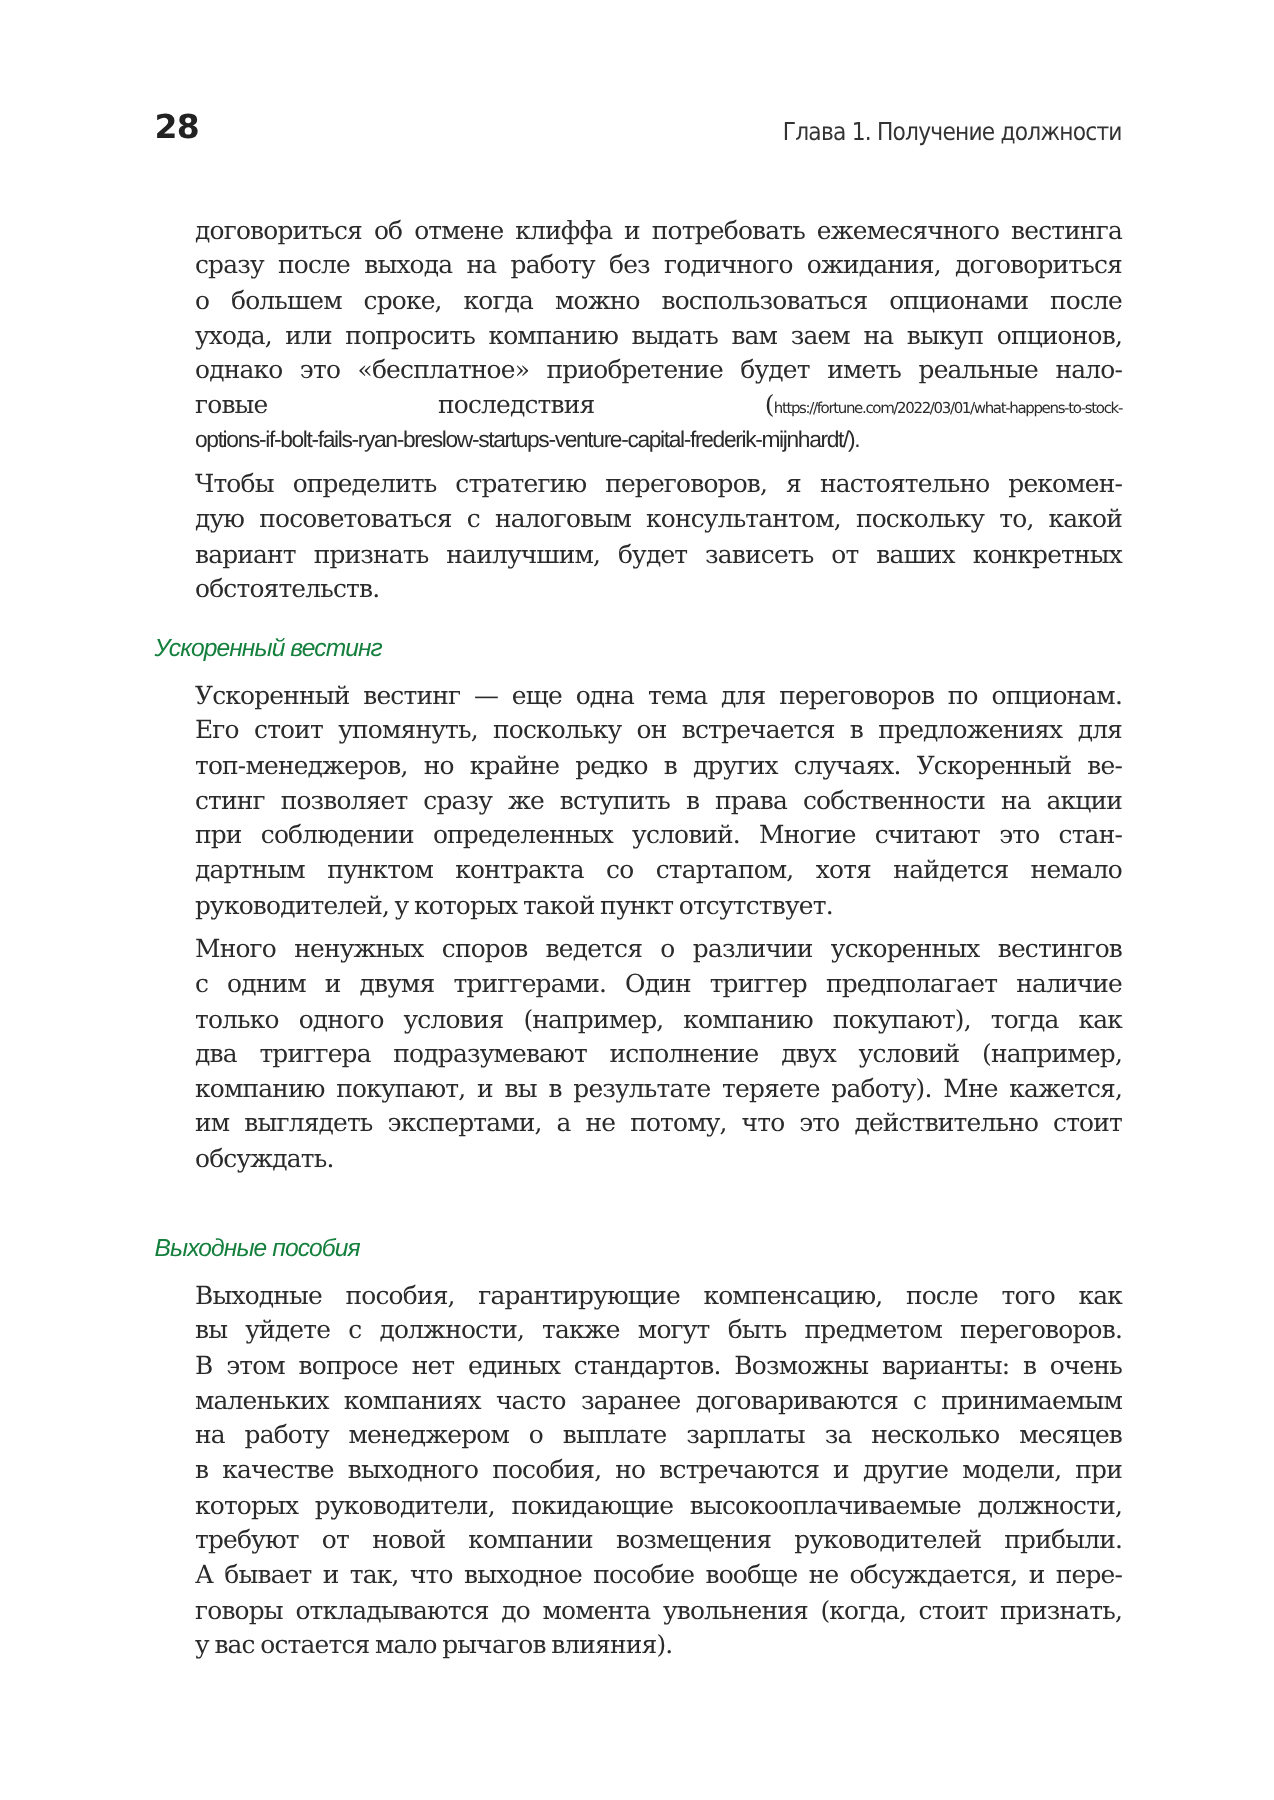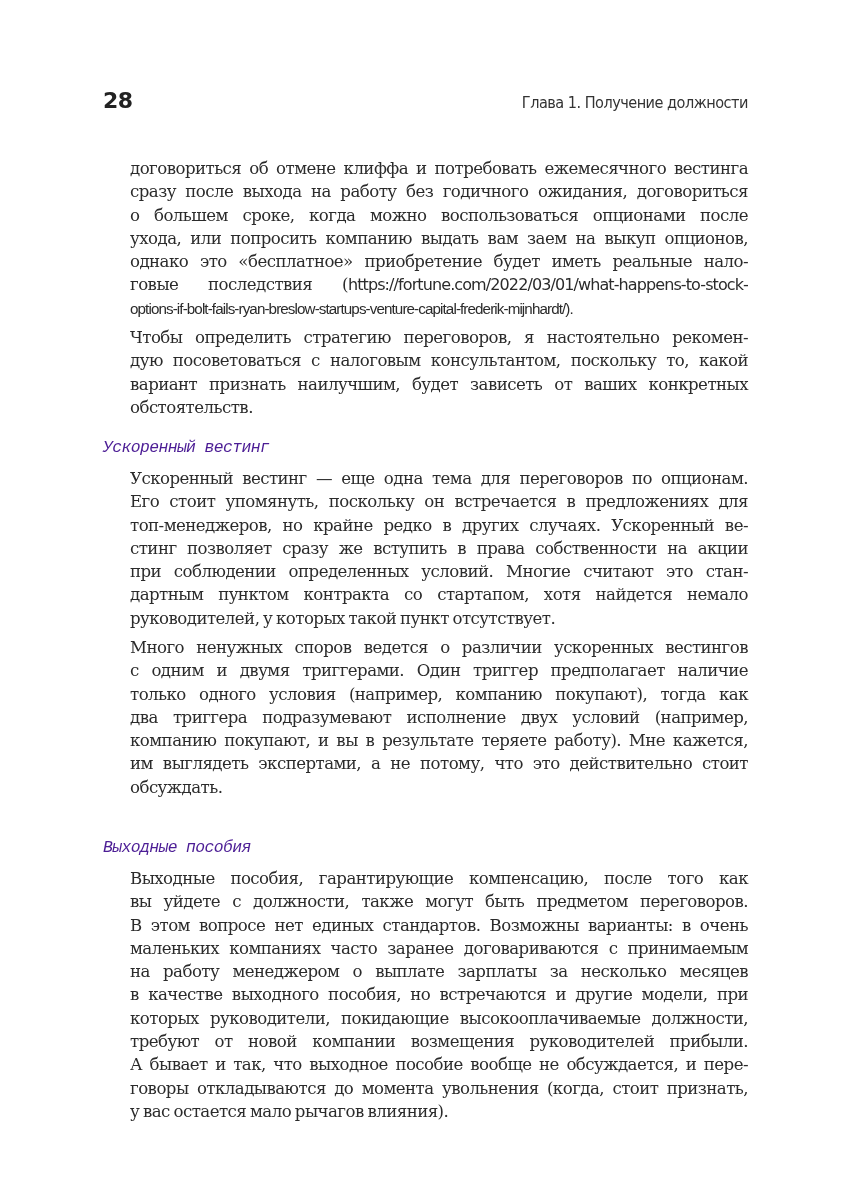--- a/index.html
+++ b/index.html
@@ -1,20 +1,20 @@
 <!DOCTYPE html>
 <html><head>
 <meta charset="utf-8">
 <style>
   html, body { margin: 0; padding: 0; }
   body {
     width: 849px; height: 1200px; background: #ffffff; position: relative; overflow: hidden;
     color: #2a2a2a;
   }
-  .page { position: absolute; left: 0; top: 16px; width: 849px; height: 976px; }
+  .page { position: absolute; left: 0; top: 1px; width: 849px; height: 976px; }
   .running-head {
     position: absolute; left: 103px; top: 72px; width: 645px; height: 30px;
     font-family: "Liberation Sans", sans-serif;
   }
   .page-number {
     position: absolute; left: 0; top: 0; font-size: 22px; font-weight: bold; color: #222;
     font-family: "DejaVu Sans", sans-serif; letter-spacing: -0.5px;
   }
   .chapter-title {
     position: absolute; right: 0; top: 5px; font-size: 16.5px; color: #333;
@@ -24,24 +24,24 @@
   .line {
     font-family: "DejaVu Serif", serif; font-size: 16.6px; line-height: 23.3px; height: 23.3px;
     white-space: nowrap; text-align: justify; text-align-last: justify; color: #2b2b2b;
     letter-spacing: -0.55px; word-spacing: -1px;
   }
   .line.last { text-align-last: left; }
   .url-line {
     font-family: Liberation Sans, sans-serif; font-size: 15.2px; letter-spacing: -0.9px;
   }
   .mixed { text-align: justify; text-align-last: justify; }
-  .mixed .url { font-family: "DejaVu Sans", sans-serif; font-size: 16px; letter-spacing: -0.9px; }
+  .mixed .url { font-family: "DejaVu Sans", sans-serif; font-size: 10px; letter-spacing: -0.9px; }
   .heading {
-    position: absolute; left: 103px; font-family: Liberation Mono, monospace; font-style: italic;
-    font-size: 16.4px; color: #4c1d95; letter-spacing: -0.6px;
+    position: absolute; left: 103px; font-family: Liberation Sans, sans-serif; font-style: italic;
+    font-size: 16.4px; color: #15803d; letter-spacing: -0.6px;
   }
 </style>
 </head>
 <body>
 
 <div class="page">
 
   <div class="running-head">
     <span class="page-number">28</span>
     <span class="chapter-title">Глава 1. Получение должности</span>

